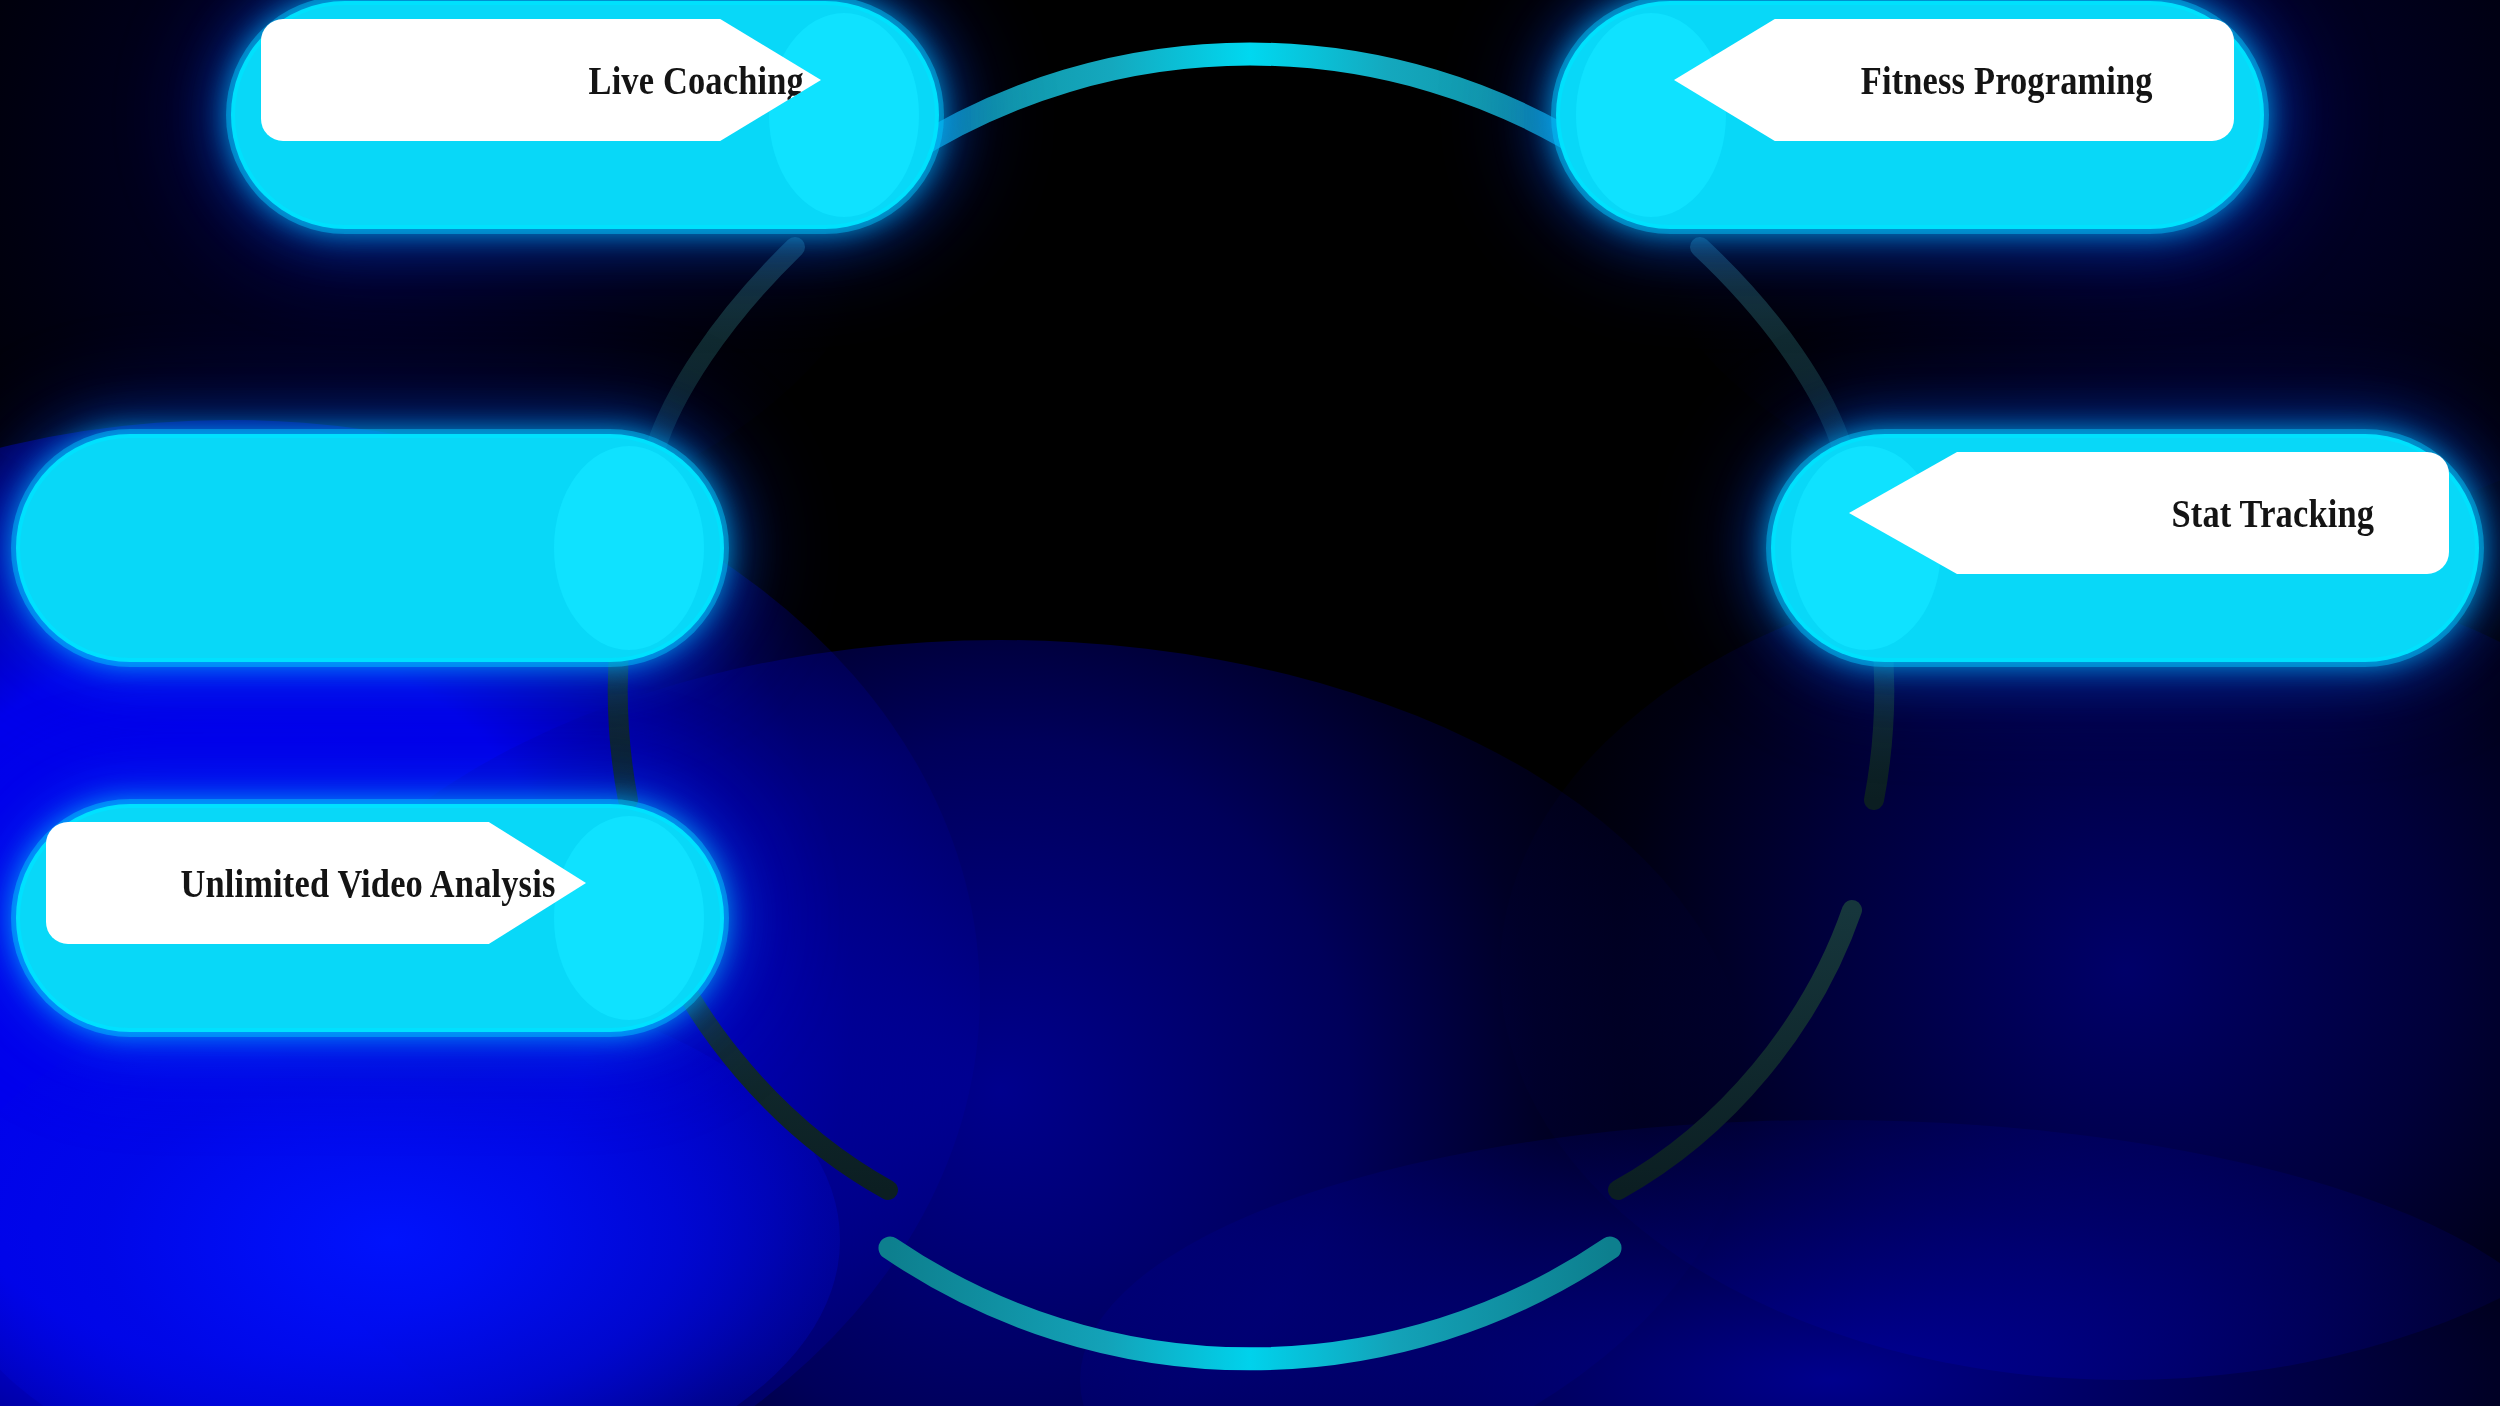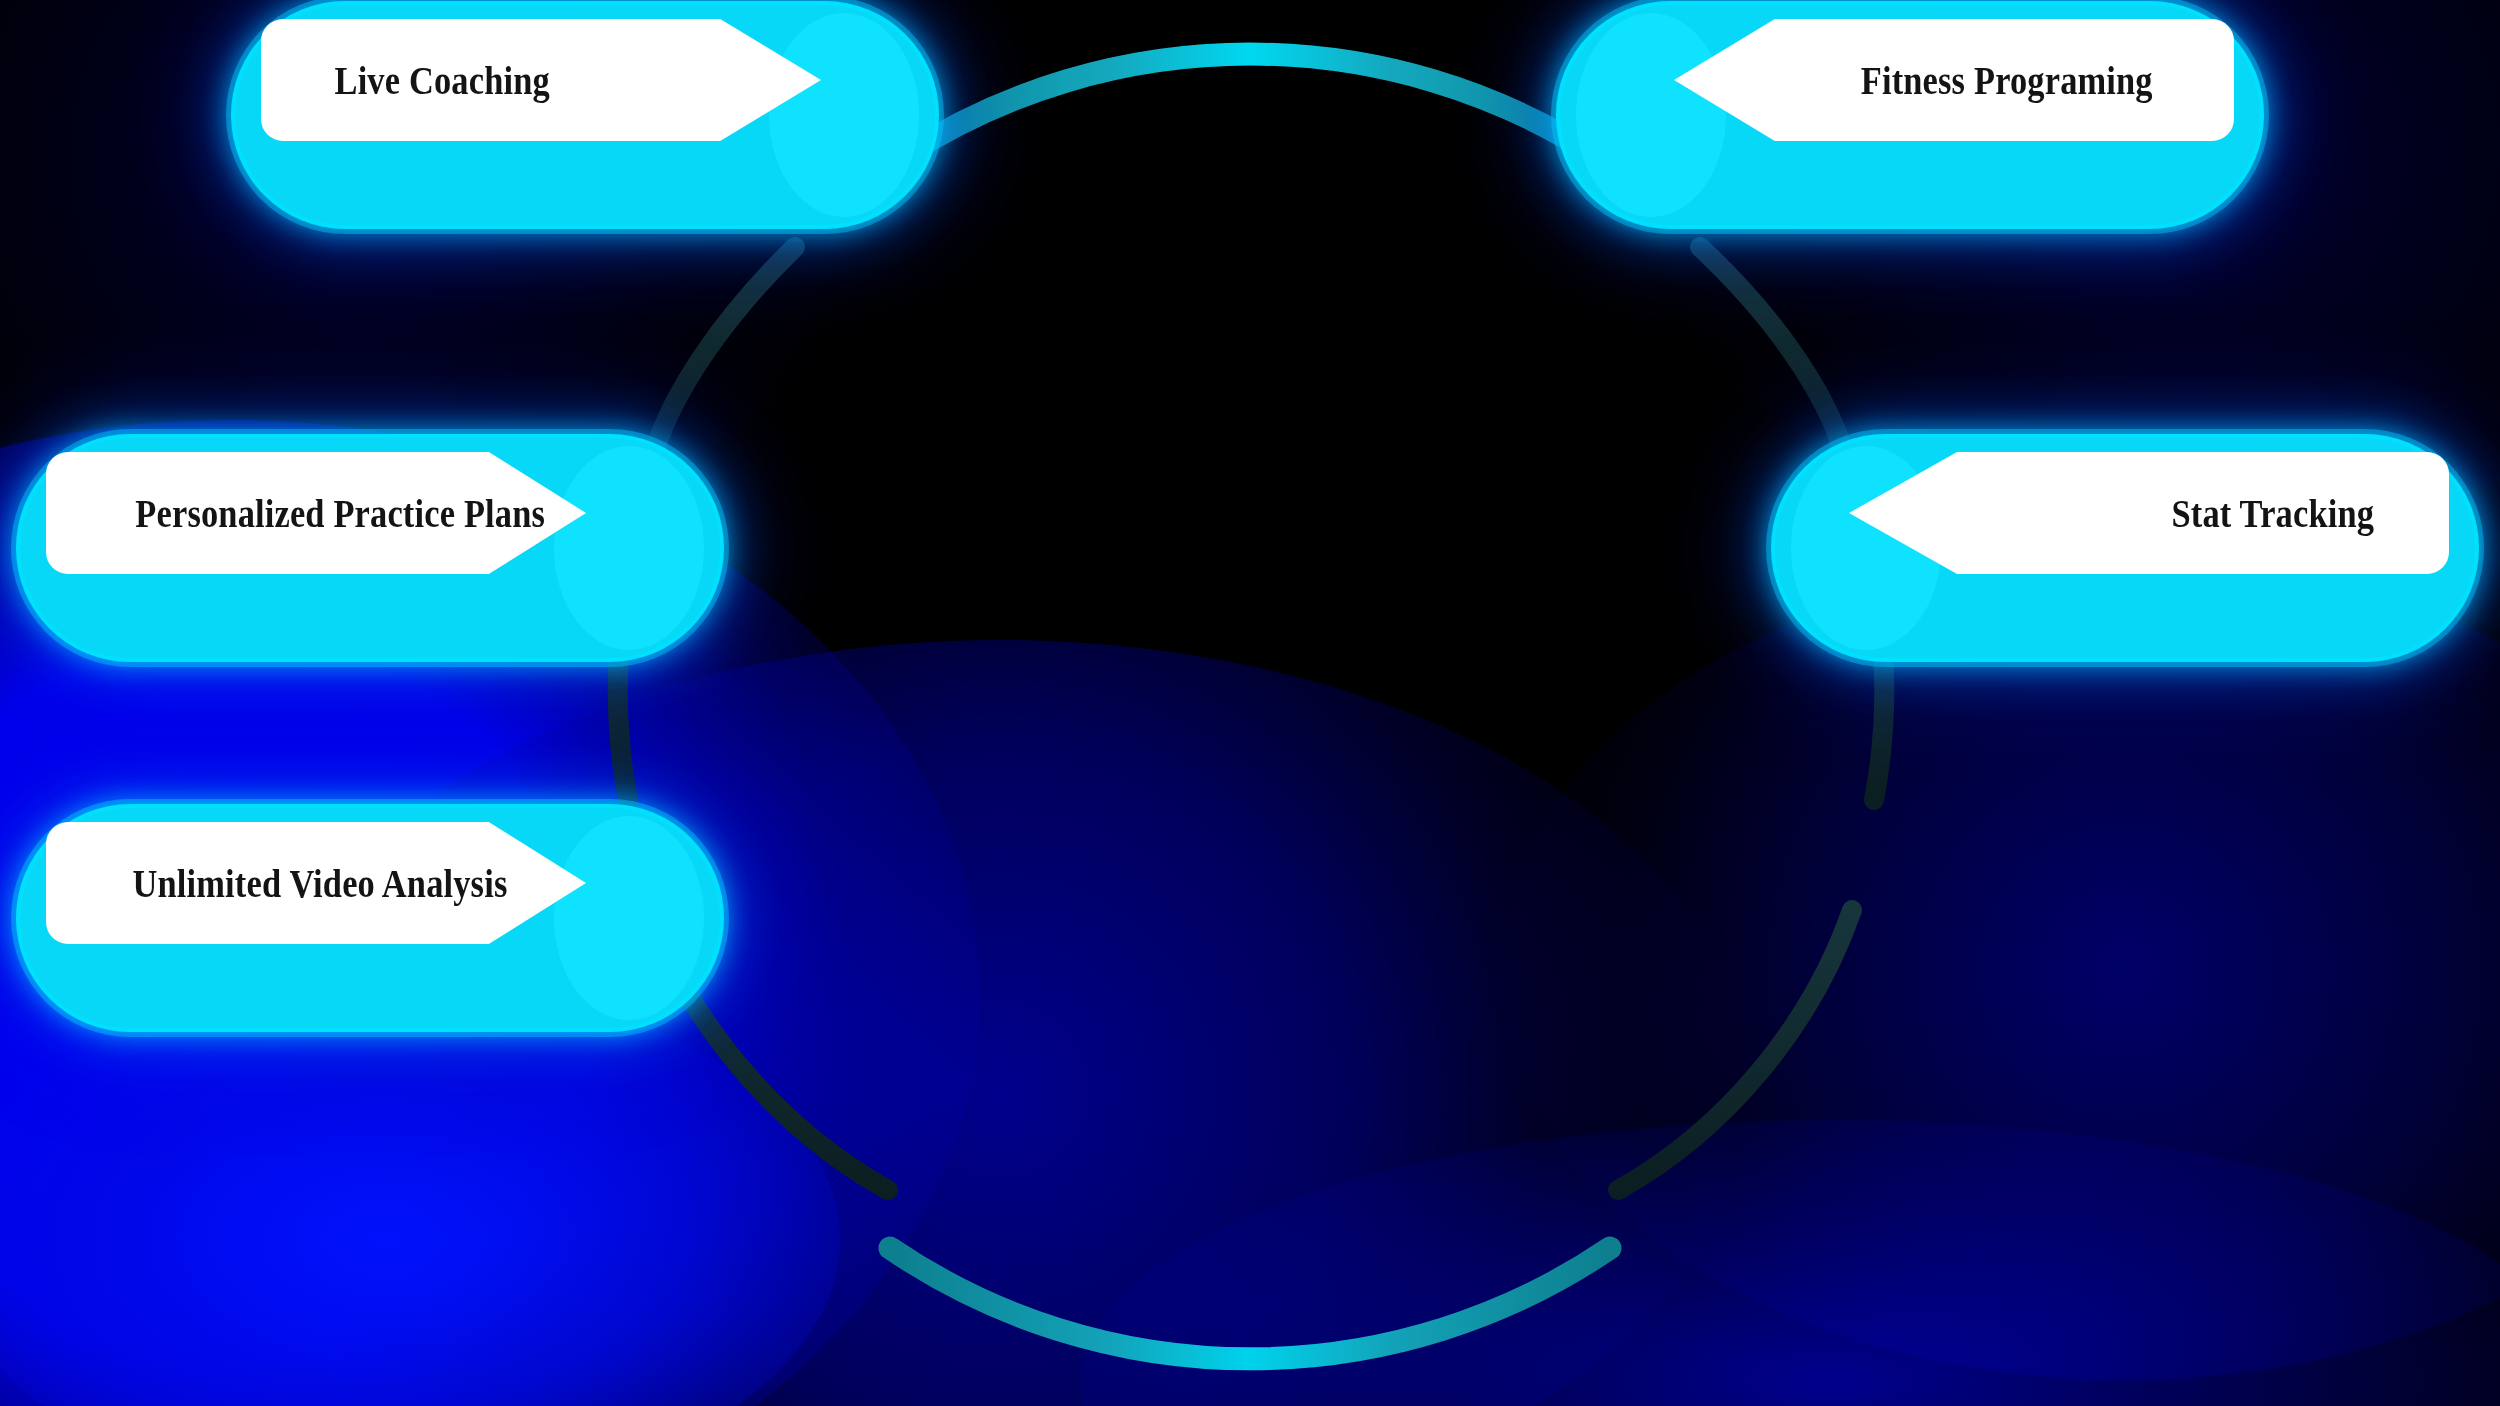--- a/index.html
+++ b/index.html
@@ -60,21 +60,21 @@
          font-family:"Liberation Serif","DejaVu Serif",serif;
          font-weight:700;font-size:40px;letter-spacing:.2px;
          color:#141414;white-space:nowrap;
          transform:scaleX(.86);
          text-shadow:1px 1px 0 rgba(255,255,255,.9);}
 
   
   .left .plate{left:26px;
       border-top-left-radius:22px;border-bottom-left-radius:22px;
       clip-path:polygon(0 0, 82% 0, 100% 50%, 82% 100%, 0 100%);
-      justify-content:flex-start;padding-left:56px;box-sizing:border-box;}
+      justify-content:flex-end;padding-left:38px;box-sizing:border-box;}
   
   .right .plate{right:26px;
       border-top-right-radius:22px;border-bottom-right-radius:22px;
       clip-path:polygon(18% 0, 100% 0, 100% 100%, 18% 100%, 0 50%);
       justify-content:flex-end;padding-right:58px;box-sizing:border-box;}
 
   
   .knob{position:absolute;top:8px;width:150px;height:204px;
         background:#0FE2FF;border-radius:75px/102px;}
   .left  .knob{right:16px;}
@@ -157,23 +157,20 @@
     <div class="pill"></div>
     <div class="knob"></div>
     <div class="plate">
       <span class="txt">Fitness Programing</span>
     </div>
   </div>
 
   <div class="node left" id="n2">
     <div class="pill"></div>
     <div class="knob"></div>
-    <div class="plate">
-      <span class="txt">Personalized Practice Plans</span>
-    </div>
   </div>
 
   <div class="node right" id="n3">
     <div class="pill"></div>
     <div class="knob"></div>
     <div class="plate">
       <span class="txt">Stat Tracking</span>
     </div>
   </div>
 

